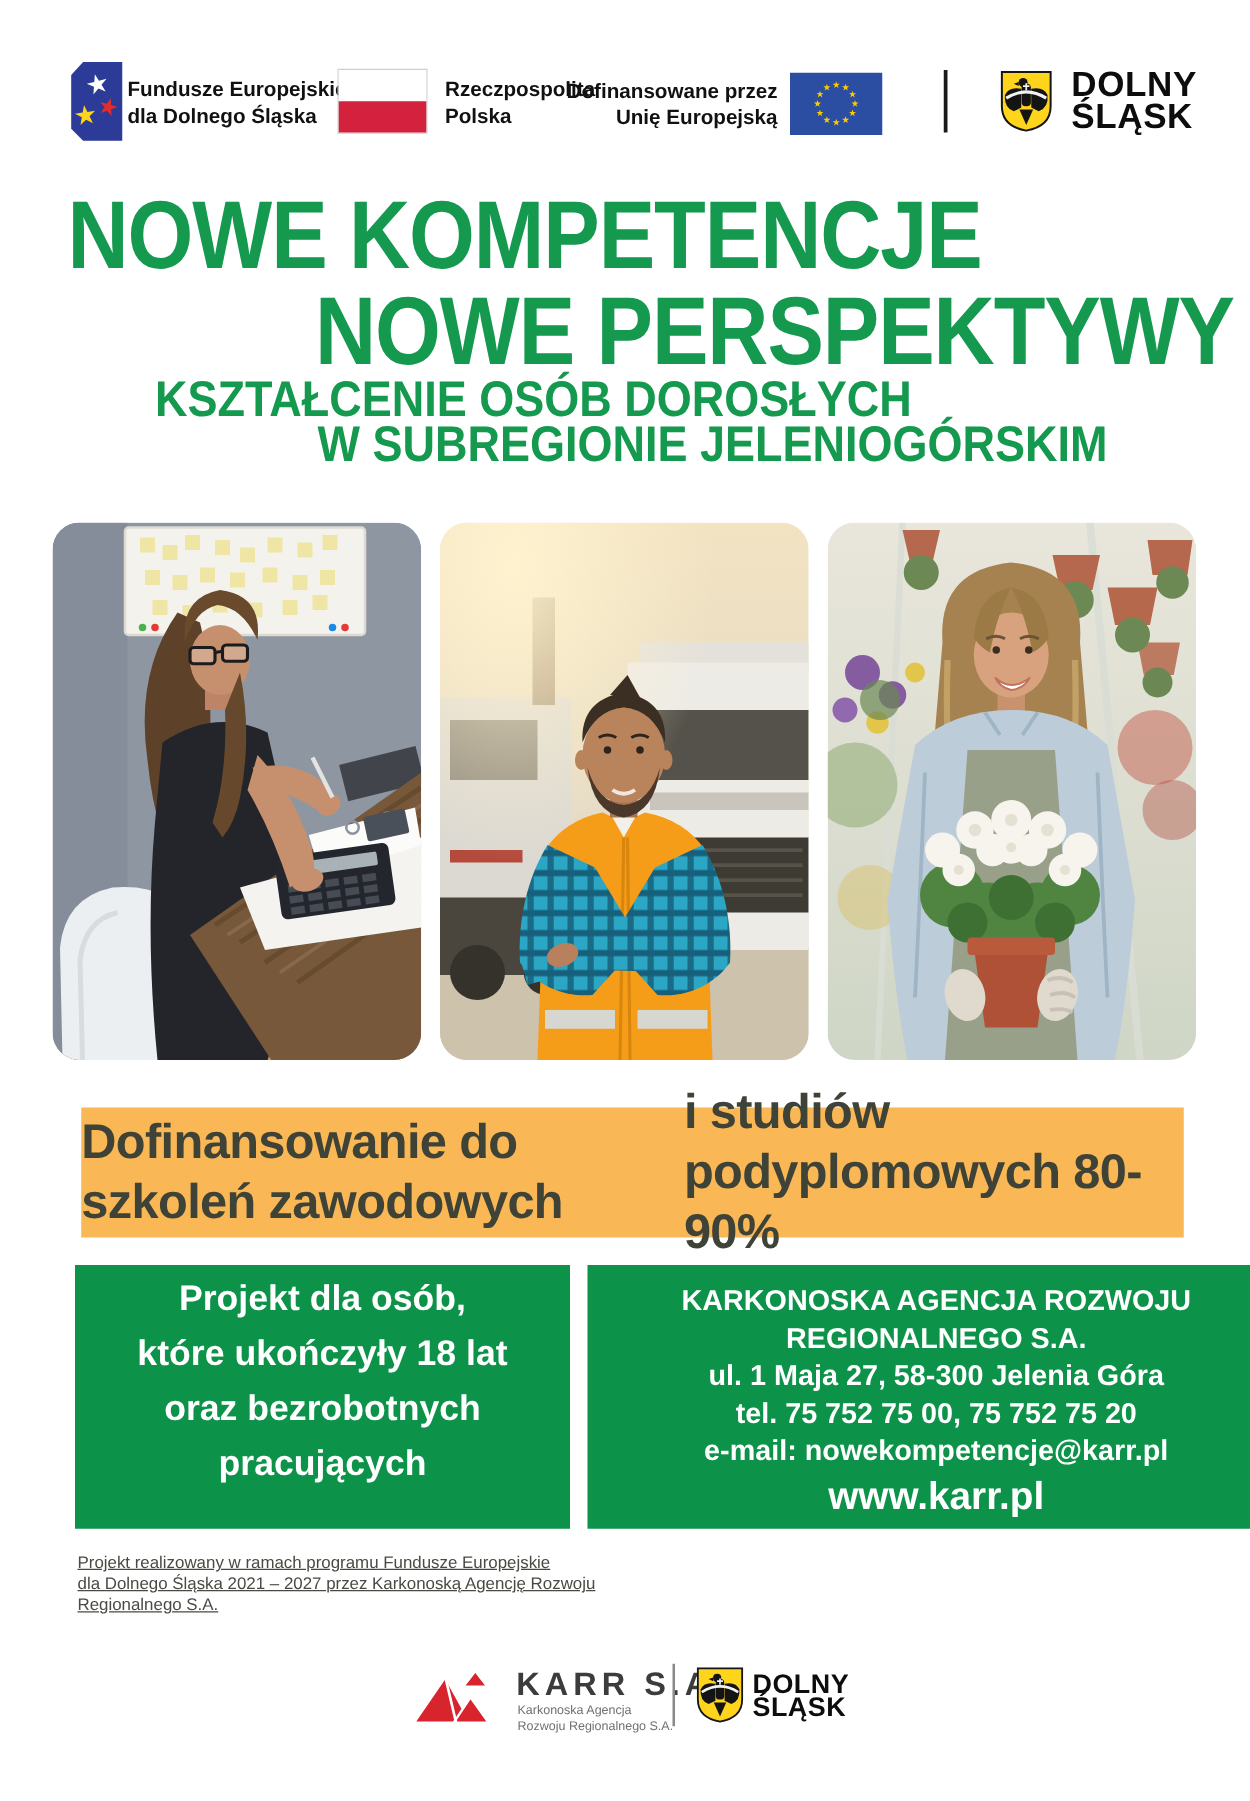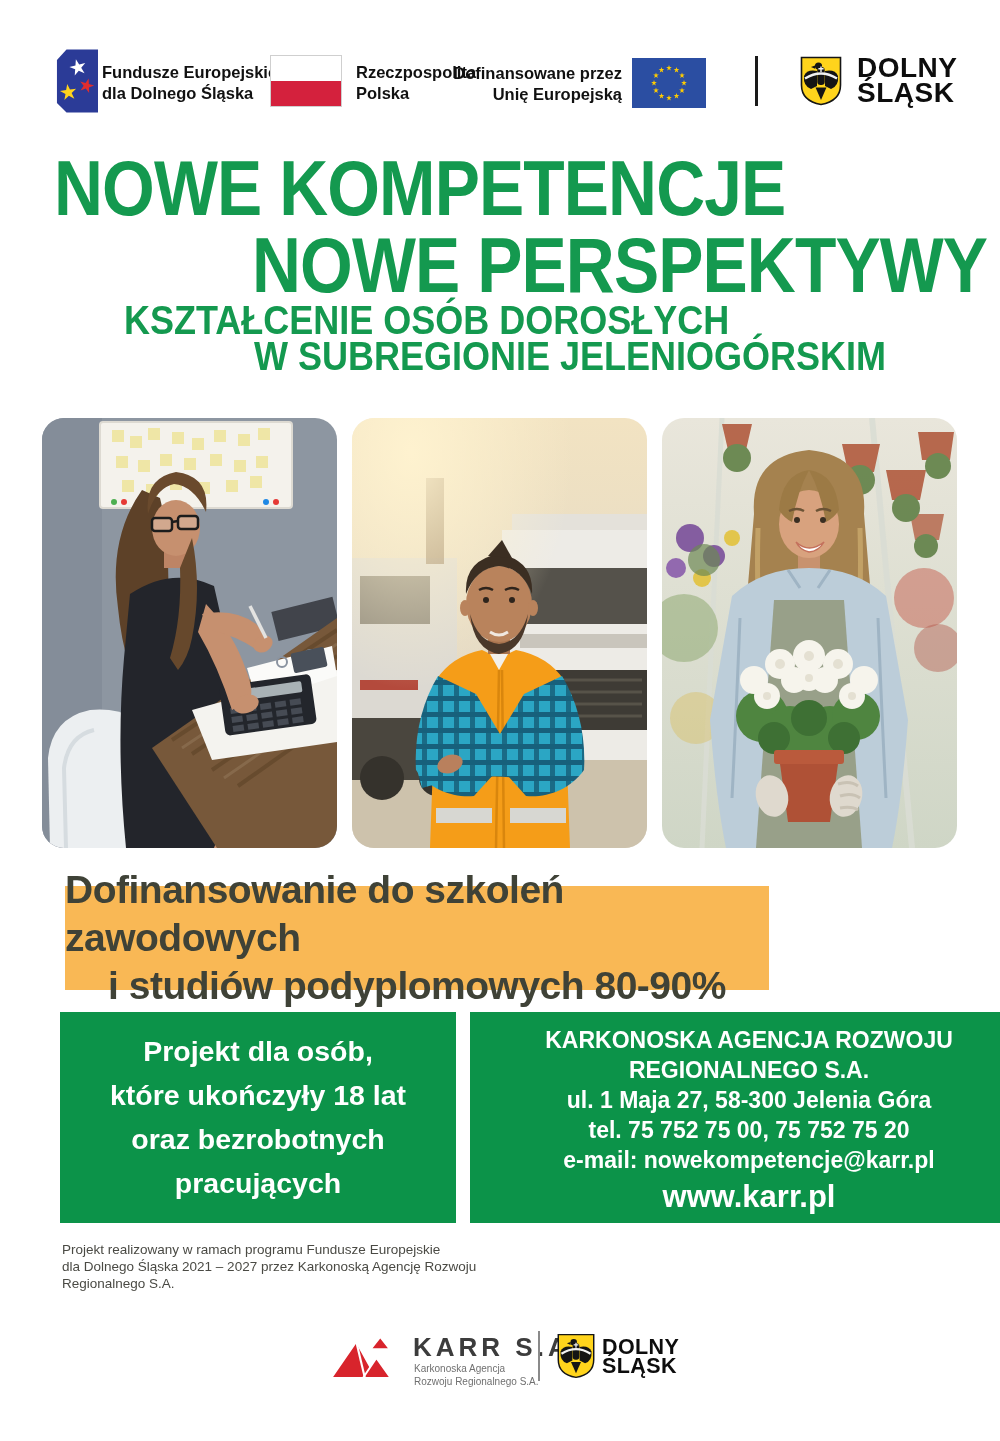--- a/index.html
+++ b/index.html
@@ -18,30 +18,30 @@
   .ds-text{font-weight:bold;font-size:28px;line-height:24.5px;letter-spacing:.5px;color:#0d0d0d;}
   
   .title-line{font-weight:bold;color:var(--title_green,#14994F);font-size:77px;line-height:77px;
     white-space:nowrap;transform:scaleX(.88);transform-origin:0 0;letter-spacing:-1px;}
   .subtitle-line{font-weight:bold;color:var(--title_green,#14994F);font-size:40px;line-height:40px;
     white-space:nowrap;transform:scaleX(.9);transform-origin:0 0;}
   
   .photo{width:295px;height:430px;border-radius:22px;overflow:hidden;}
   .photo svg{display:block;width:100%;height:100%;}
   
-  .banner{left:65px;top:886px;width:704px;height:104px;background:var(--banner_orange,#F9B855);
-    display:flex;flex-direction:column;justify-content:center;align-items:center;
+  .banner{left:65px;top:886px;width:882px;height:104px;background:var(--banner_orange,#F9B855);
+    display:flex;flex-direction:row;justify-content:center;align-items:center;
     color:var(--banner_text,#3F4237);font-weight:bold;font-size:39px;line-height:48px;letter-spacing:-.5px;}
   
   .gbox{background:var(--box_green,#0C9349);color:#ffffff;font-weight:bold;text-align:center;box-sizing:border-box;}
-  .gbox-left{left:60px;top:1012px;width:396px;height:211px;padding-top:17px;font-size:28.5px;line-height:44px;}
+  .gbox-left{left:60px;top:1012px;width:396px;height:211px;padding-top:5px;font-size:28.5px;line-height:44px;}
   .gbox-right{left:470px;top:1012px;width:558px;height:211px;padding-top:13px;font-size:23px;line-height:30px;}
   .gbox-right .www{font-size:31px;line-height:44px;}
   
-  .fineprint{font-size:13.5px;color:#4A4A44;line-height:17px;}
+  .fineprint{font-size:13.5px;color:#4A4A44;line-height:17px;text-decoration:underline;}
   
   .karr-name{font-size:26px;font-weight:bold;letter-spacing:4px;color:#3C3C3C;line-height:26px;}
   .karr-sub{font-size:10px;color:#707070;line-height:13px;}
   .ftr-divider{width:2px;background:#8a8a8a;}
   .ftr-ds{font-weight:bold;font-size:21.5px;line-height:19px;letter-spacing:.4px;color:#0d0d0d;}
 </style>
 </head>
 <body>
 
 <div class="poster">

